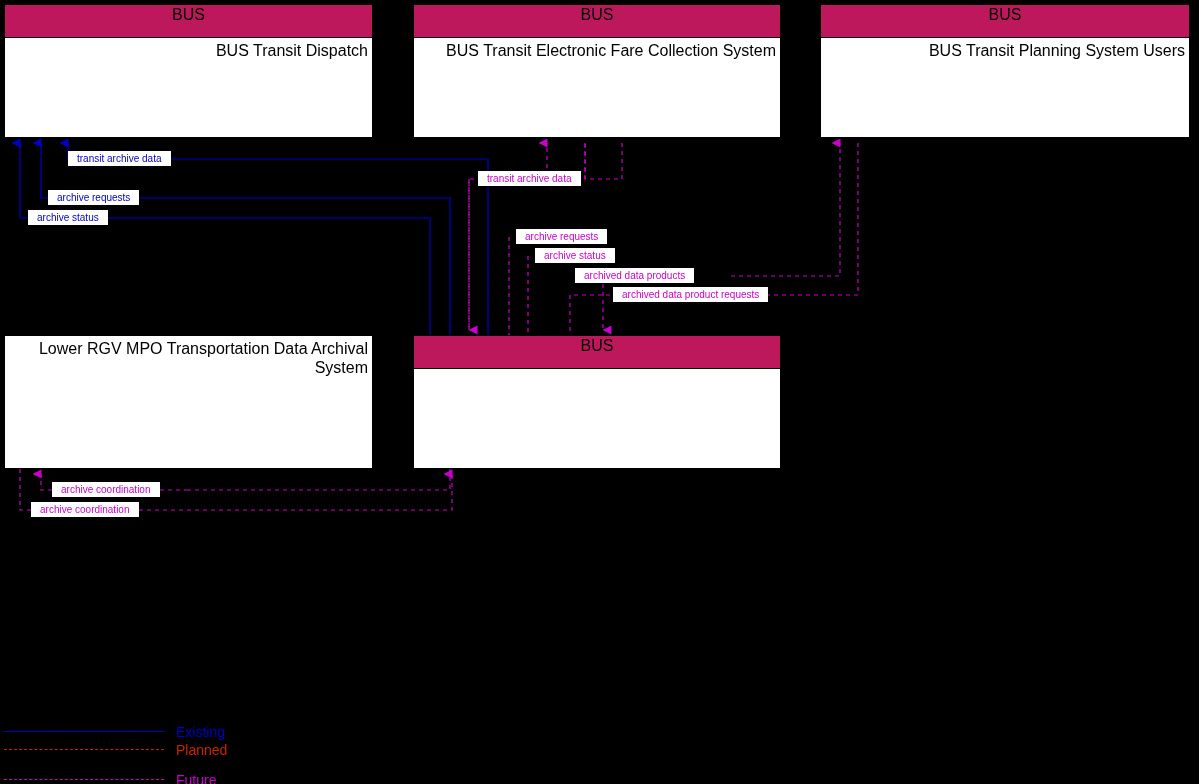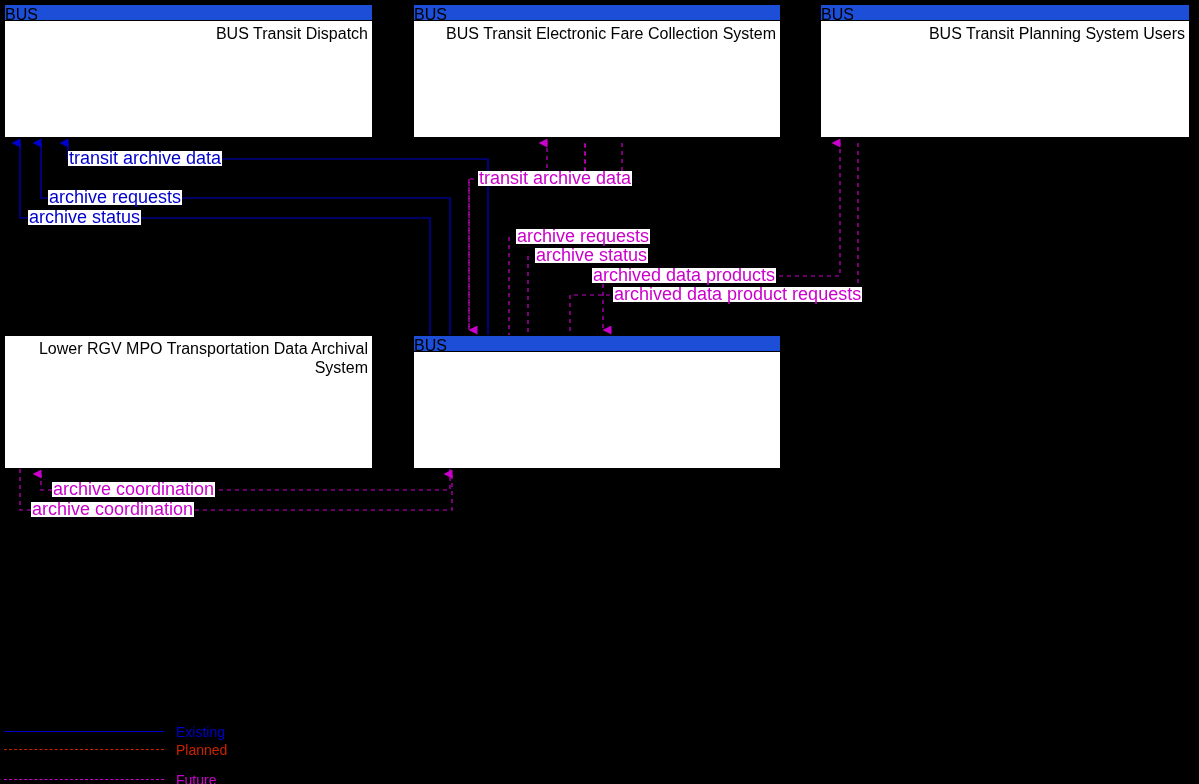--- a/index.html
+++ b/index.html
@@ -17,26 +17,26 @@
     font-family: "Liberation Sans", sans-serif;
   }
   
   .node {
     position: absolute;
     background: #ffffff;
     border: 1px solid #000000;
     box-sizing: border-box;
   }
   .node-header {
-    background: #1d4ed8;
+    background: #be185d;
     border-bottom: 1px solid #000000;
-    text-align: left;
+    text-align: center;
     font-size: 16px;
     line-height: 20px;
-    height: 16px;
+    height: 33px;
     color: #000000;
     box-sizing: border-box;
     white-space: nowrap;
     overflow: hidden;
   }
   .node-body {
     text-align: right;
     font-size: 16px;
     line-height: 19px;
     color: #000000;
@@ -49,24 +49,24 @@
     left: 0;
     top: 0;
     width: 1199px;
     height: 784px;
     pointer-events: none;
   }
   
   .flow-label {
     position: absolute;
     background: #ffffff;
-    font-size: 18px;
+    font-size: 10px;
     line-height: 15px;
     white-space: nowrap;
-    padding: 0 1px;
+    padding: 0 9px;
     box-sizing: border-box;
   }
   .flow-label.existing { color: #0000cc; }
   .flow-label.future   { color: #cc00cc; }
   
   #legend {
     position: absolute;
     left: 0;
     top: 718px;
     width: 280px;
@@ -177,21 +177,21 @@
     <div class="node-header">BUS</div>
   </div>
 
   <div class="flow-label existing" style="left:68px; top:151px;">transit archive data</div>
   <div class="flow-label existing" style="left:48px; top:190px;">archive requests</div>
   <div class="flow-label existing" style="left:28px; top:210px;">archive status</div>
 
   <div class="flow-label future" style="left:478px; top:171px;">transit archive data</div>
   <div class="flow-label future" style="left:516px; top:229px;">archive requests</div>
   <div class="flow-label future" style="left:535px; top:248px;">archive status</div>
-  <div class="flow-label future" style="left:575px; top:268px;margin-left:17px;">archived data products</div>
+  <div class="flow-label future" style="left:575px; top:268px;">archived data products</div>
   <div class="flow-label future" style="left:613px; top:287px;">archived data product requests</div>
 
   <div class="flow-label future" style="left:52px; top:482px;">archive coordination</div>
   <div class="flow-label future" style="left:31px; top:502px;">archive coordination</div>
 
   <div id="legend">
     <div class="legend-row" style="top:5px;">
       <div class="legend-line existing"></div>
       <div class="legend-text existing">Existing</div>
     </div>

